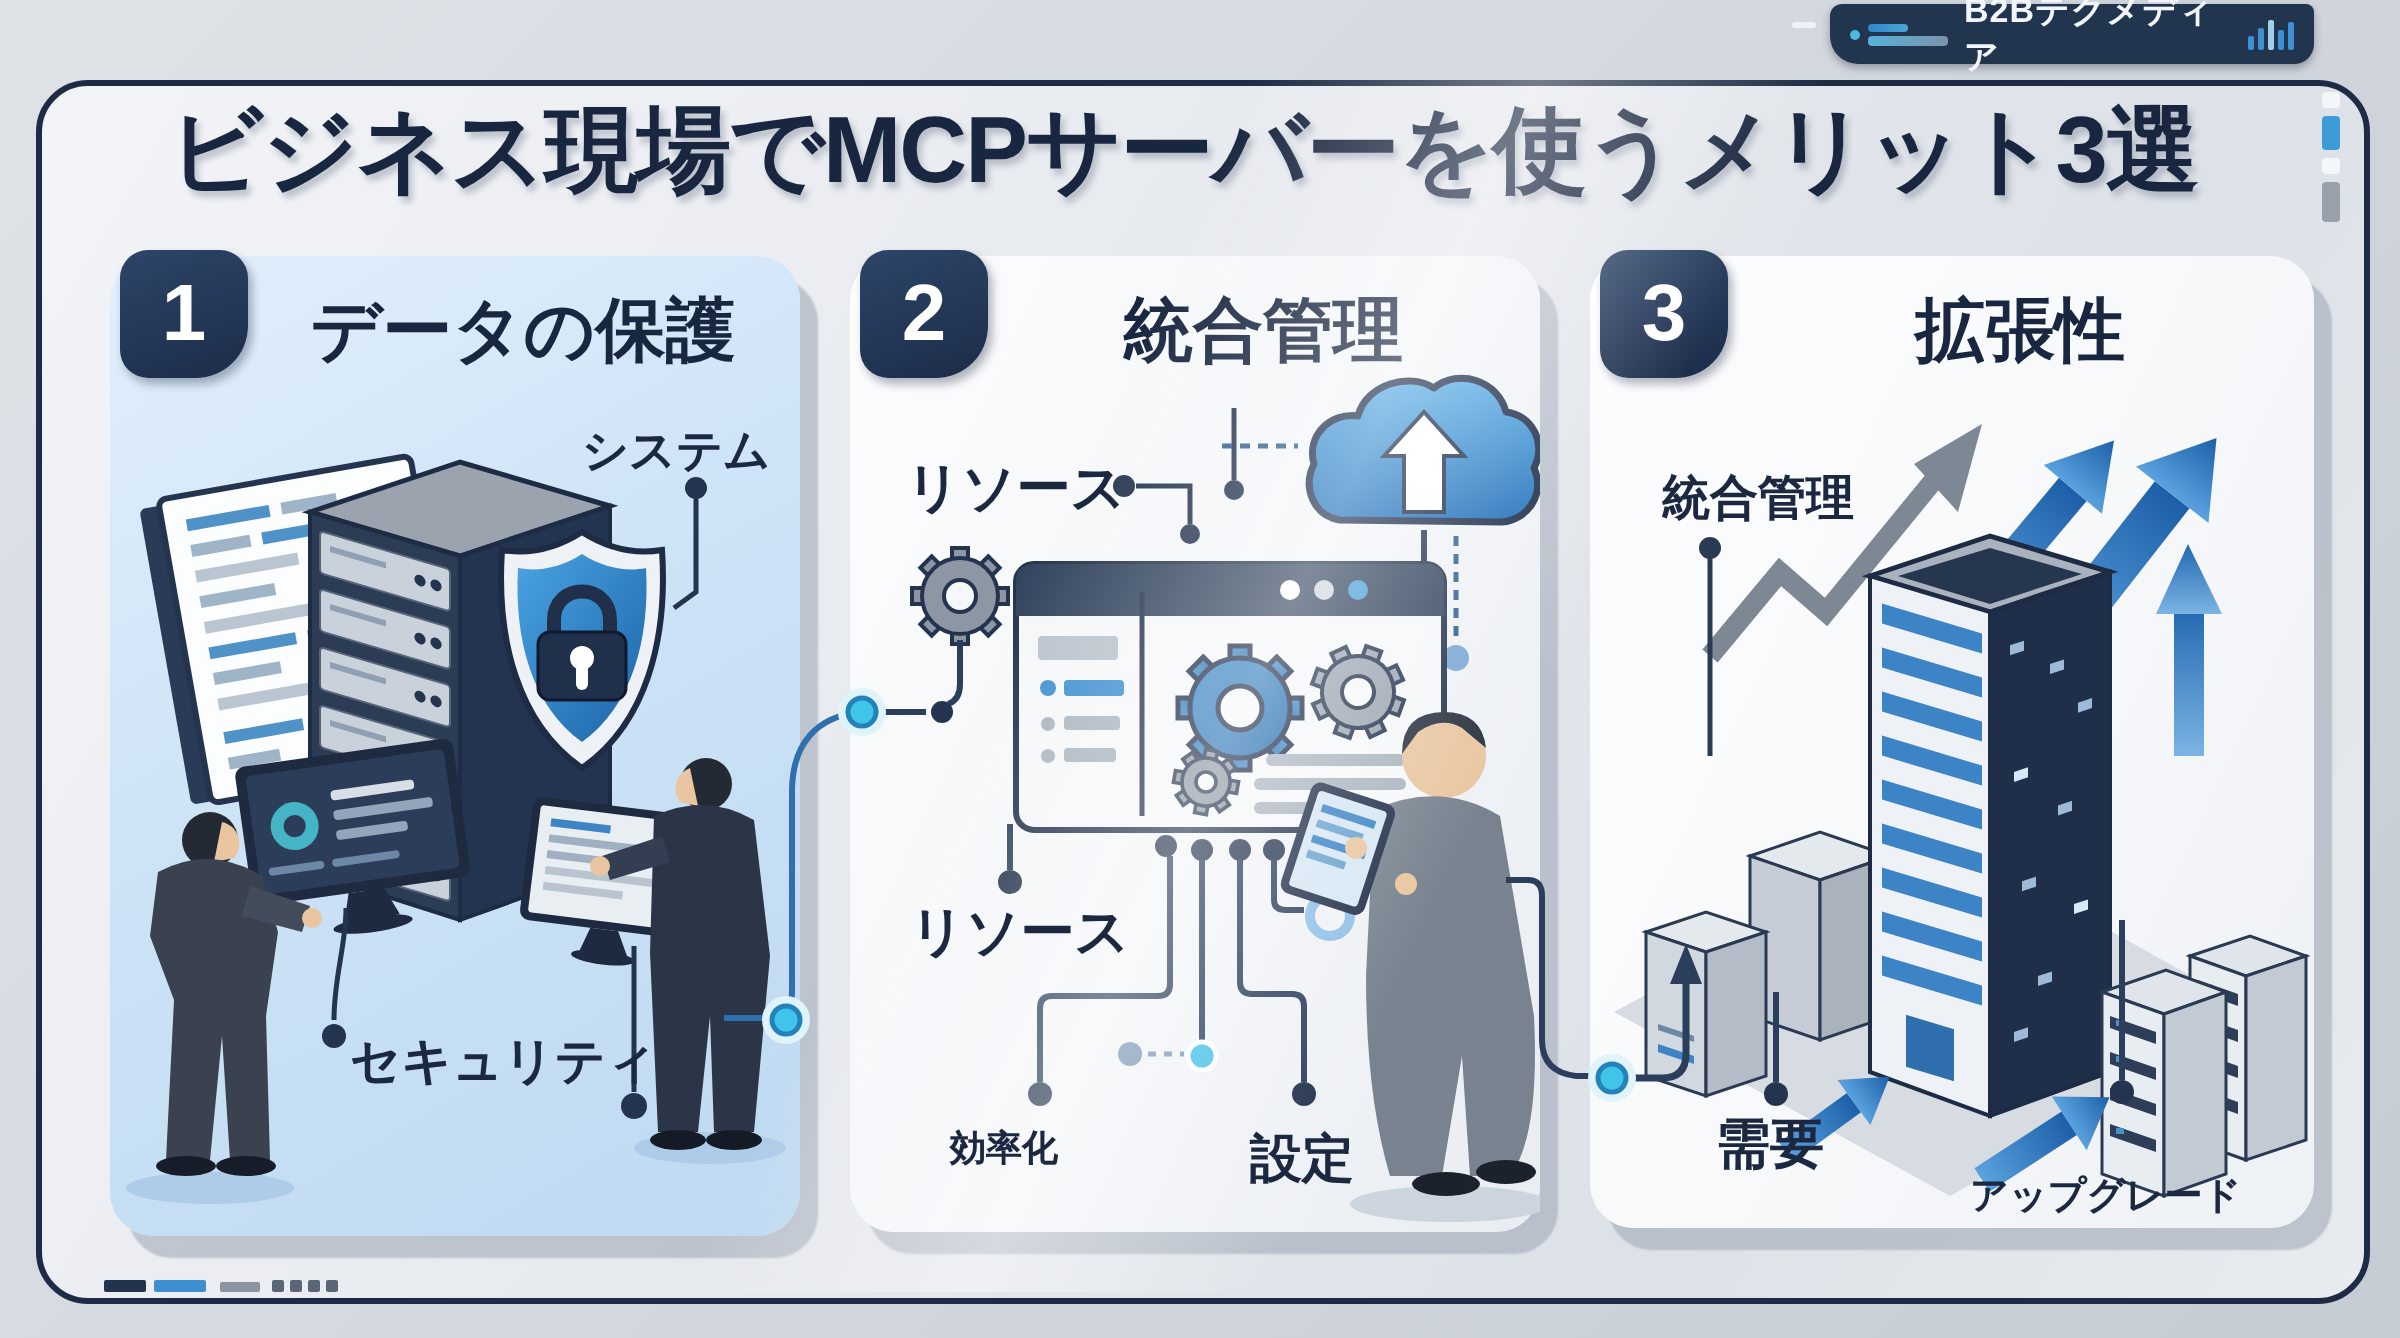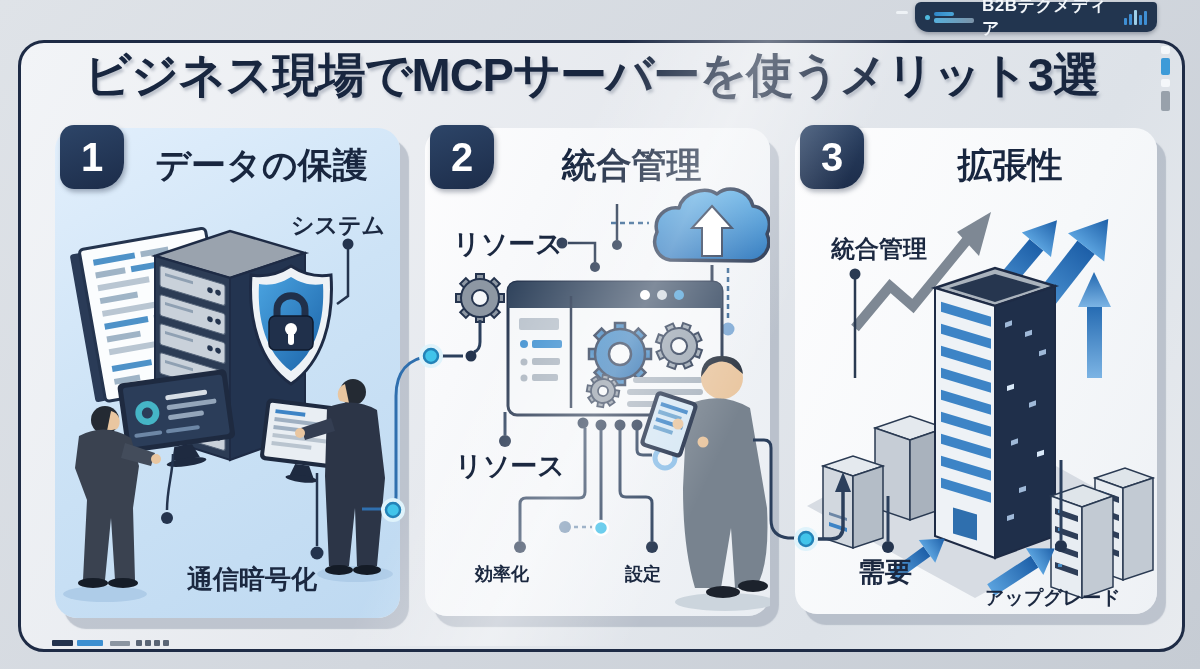--- a/index.html
+++ b/index.html
@@ -231,21 +231,21 @@
         <path d="M118,326 C118,345 112,360 112,382" fill="none" stroke="#24344e" stroke-width="2.5"></path>
         <circle cx="112" cy="390" r="6" fill="#24344e"></circle>
       </g>
       <g>
         <line x1="262" y1="345" x2="262" y2="418" stroke="#24344e" stroke-width="2.5"></line>
         <circle cx="262" cy="425" r="6.5" fill="#24344e"></circle>
       </g>
     </svg>
 
     <div class="lbl" style="left:236px;top:82px;font-size:23px">システム</div>
-    <div class="lbl" style="left:132px;top:434px;font-size:26px">通信暗号化</div>
+    <div class="lbl" style="left:120px;top:386px;font-size:25px">セキュリティ</div>
   </div>
 
   <div class="panel panel2">
     <div class="num-badge">2</div>
     <div class="heading">統合管理</div>
 
     <svg viewBox="0 0 345 488">
       <defs>
         <linearGradient id="cloudG" x1="0" y1="0" x2="0" y2="1">
           <stop offset="0" stop-color="#55aae4"></stop>
@@ -397,21 +397,21 @@
         <circle cx="253" cy="296" r="5.5" fill="#e9c6a0"></circle>
         <circle cx="278" cy="314" r="5.5" fill="#e9c6a0"></circle>
         <ellipse cx="298" cy="464" rx="17" ry="6" fill="#1c222c"></ellipse>
         <ellipse cx="328" cy="458" rx="15" ry="6" fill="#1c222c"></ellipse>
       </g>
     </svg>
 
     <div class="lbl" style="left:28px;top:98px;font-size:27px">リソース</div>
     <div class="lbl" style="left:30px;top:320px;font-size:27px">リソース</div>
     <div class="lbl" style="left:50px;top:434px;font-size:18px">効率化</div>
-    <div class="lbl" style="left:200px;top:434px;font-size:18px">設定</div>
+    <div class="lbl" style="left:200px;top:434px;font-size:26px">設定</div>
   </div>
 
   <div class="panel panel3">
     <div class="num-badge">3</div>
     <div class="heading">拡張性</div>
 
     <svg viewBox="0 0 362 486">
       <defs>
         <linearGradient id="arrG1" x1="0" y1="0" x2="1" y2="0">
           <stop offset="0" stop-color="#5aa2de"></stop>

